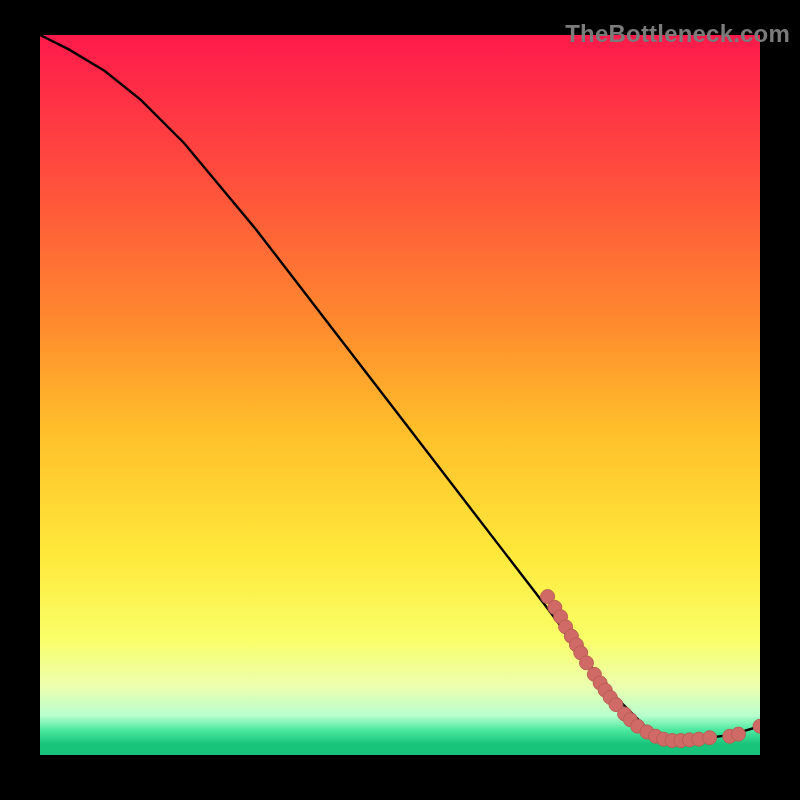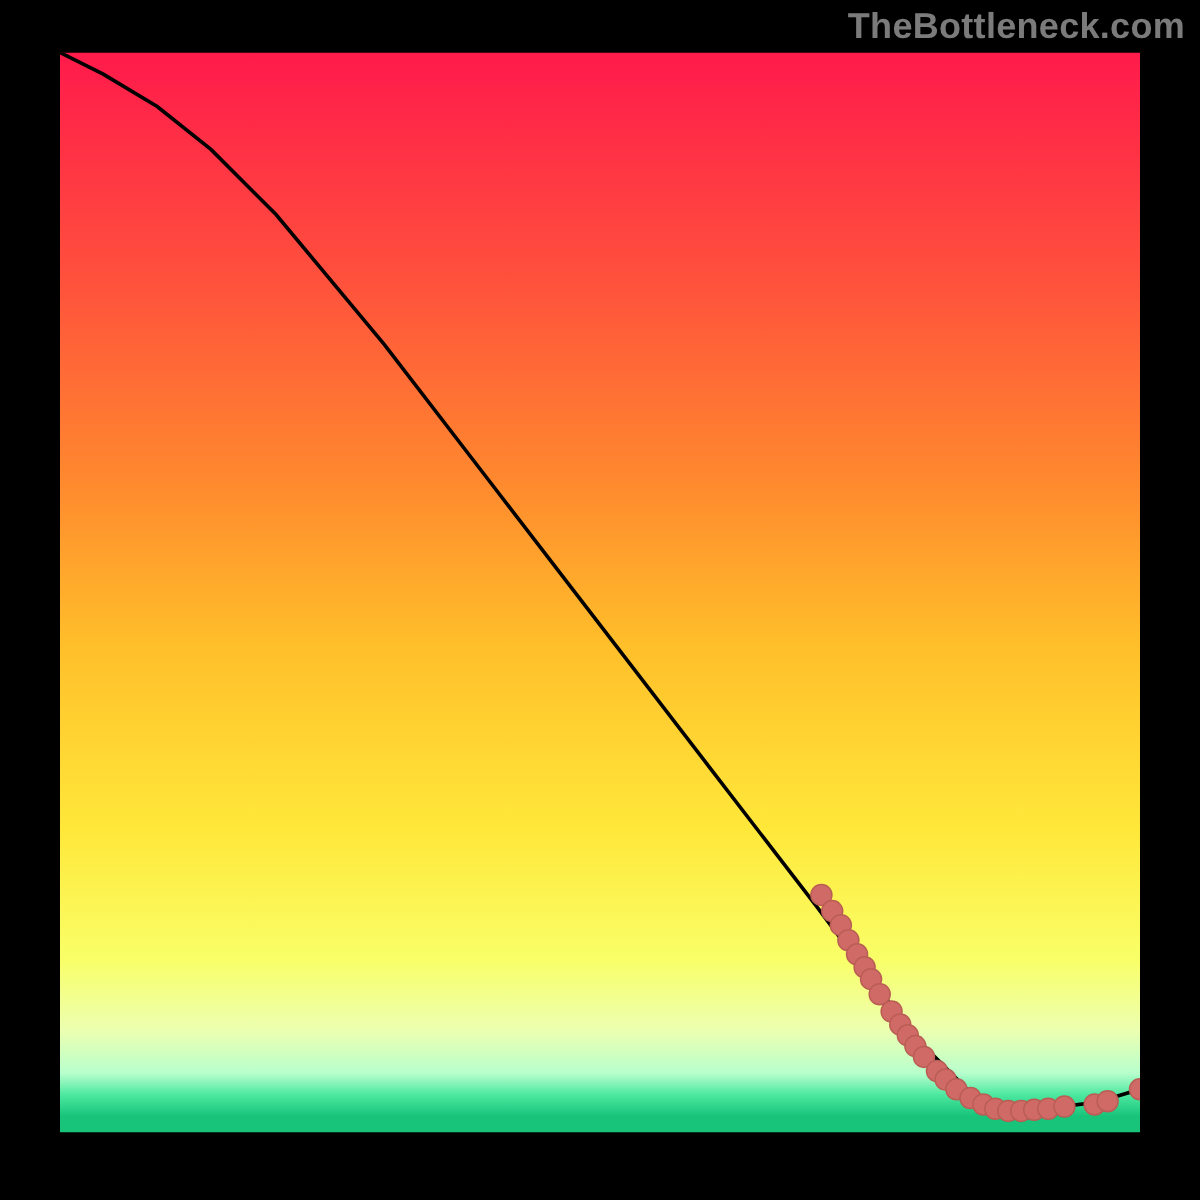--- a/index.html
+++ b/index.html
@@ -11,21 +11,21 @@
     overflow: hidden;
   }
   .frame {
     position: relative;
     width: 800px;
     height: 800px;
     background: #000;
   }
   .watermark {
     position: absolute;
-    top: 4px;
+    top: 20px;
     right: 10px;
     color: #7b7b7b;
     font-family: Arial, Helvetica, sans-serif;
     font-size: 24px;
     font-weight: 600;
     letter-spacing: 0.2px;
     z-index: 4;
   }
   .plot-wrap {
     position: absolute;

